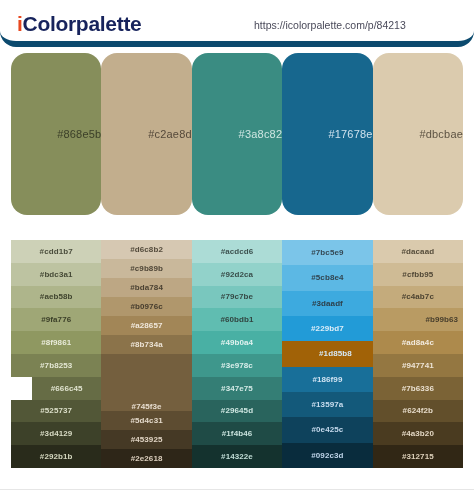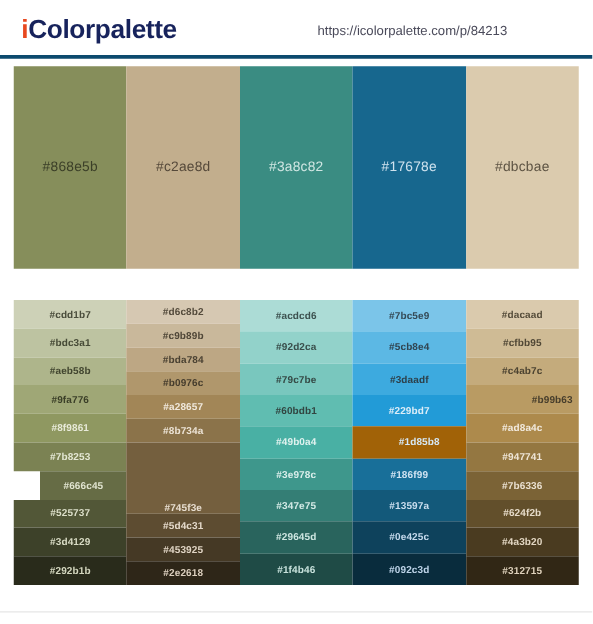--- a/index.html
+++ b/index.html
@@ -18,21 +18,22 @@
     width: 474px;
     height: 499px;
     background: #ffffff;
   }
 
   
   .header {
     position: relative;
     height: 47px;
     background: #ffffff;
-    border-bottom: 3px solid #0c4a6e;
+    border-bottom: 6px solid #0c4a6e;
+    border-radius: 16px;
   }
 
   .logo {
     position: absolute;
     left: 17px;
     top: 12px;
     font-size: 21px;
     font-weight: bold;
     letter-spacing: -0.3px;
     white-space: nowrap;
@@ -57,21 +58,22 @@
     width: 452px;
     height: 162px;
     display: flex;
   }
 
   .main-swatch {
     flex: 1 1 0;
     position: relative;
     display: flex;
     align-items: center;
-    justify-content: center;
+    justify-content: flex-end;
+    border-radius: 16px;
   }
 
   .main-swatch .hex {
     font-size: 11px;
     letter-spacing: 0.2px;
     white-space: nowrap;
   }
 
   
   .grid {
@@ -227,20 +229,23 @@
         </div>
         <div class="grid-cell" style="background: rgb(52, 126, 117);">
           <span class="hex" style="color: rgb(212, 234, 230);">#347e75</span>
         </div>
         <div class="grid-cell" style="background: rgb(41, 100, 93);">
           <span class="hex" style="color: rgb(206, 230, 225);">#29645d</span>
         </div>
         <div class="grid-cell" style="background: rgb(31, 75, 70);">
           <span class="hex" style="color: rgb(200, 226, 220);">#1f4b46</span>
         </div>
+        <div class="grid-cell" style="background: rgb(20, 50, 46);">
+          <span class="hex" style="color: rgb(194, 222, 215);">#14322e</span>
+        </div>
       </div>
       <div class="grid-col">
         <div class="grid-cell" style="background: rgb(123, 197, 233);">
           <span class="hex" style="color: rgb(53, 74, 86);">#7bc5e9</span>
         </div>
         <div class="grid-cell" style="background: rgb(92, 184, 228);">
           <span class="hex" style="color: rgb(49, 69, 81);">#5cb8e4</span>
         </div>
         <div class="grid-cell" style="background: rgb(61, 170, 223);">
           <span class="hex" style="color: rgb(45, 64, 75);">#3daadf</span>

